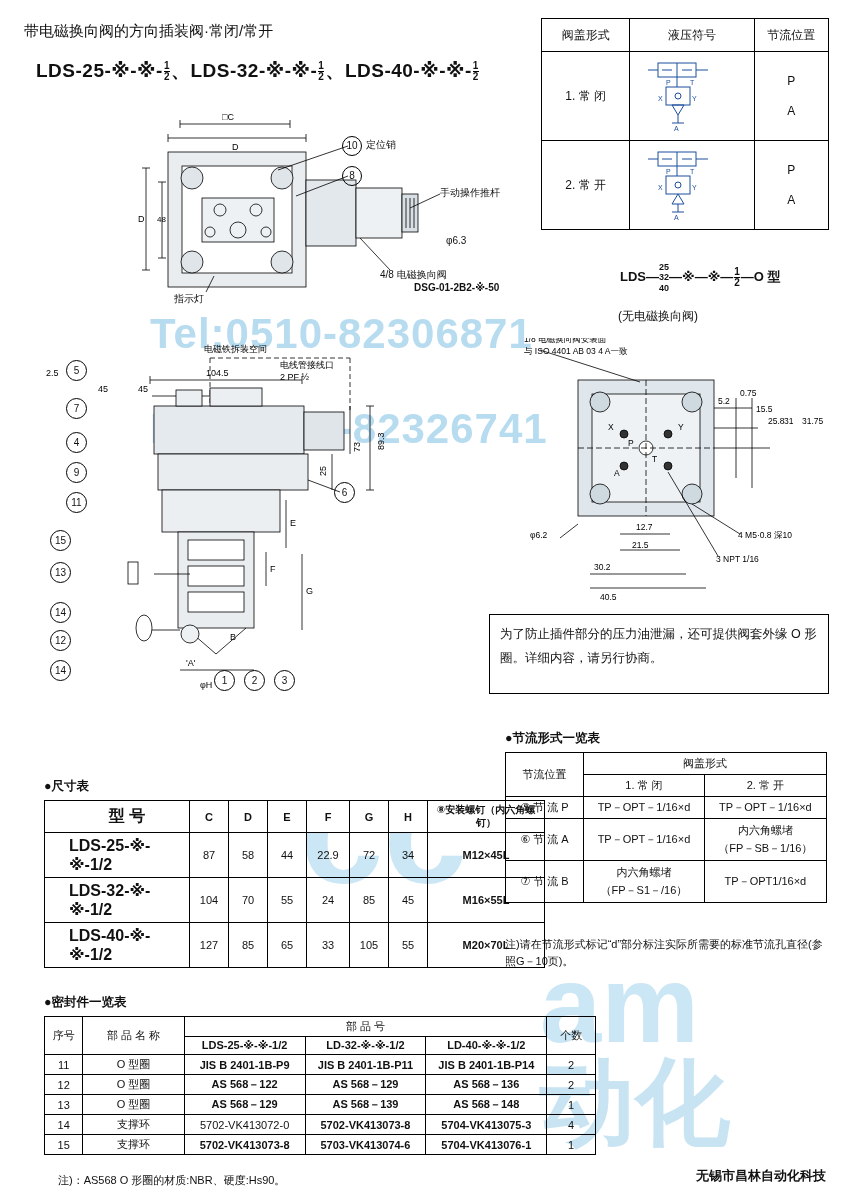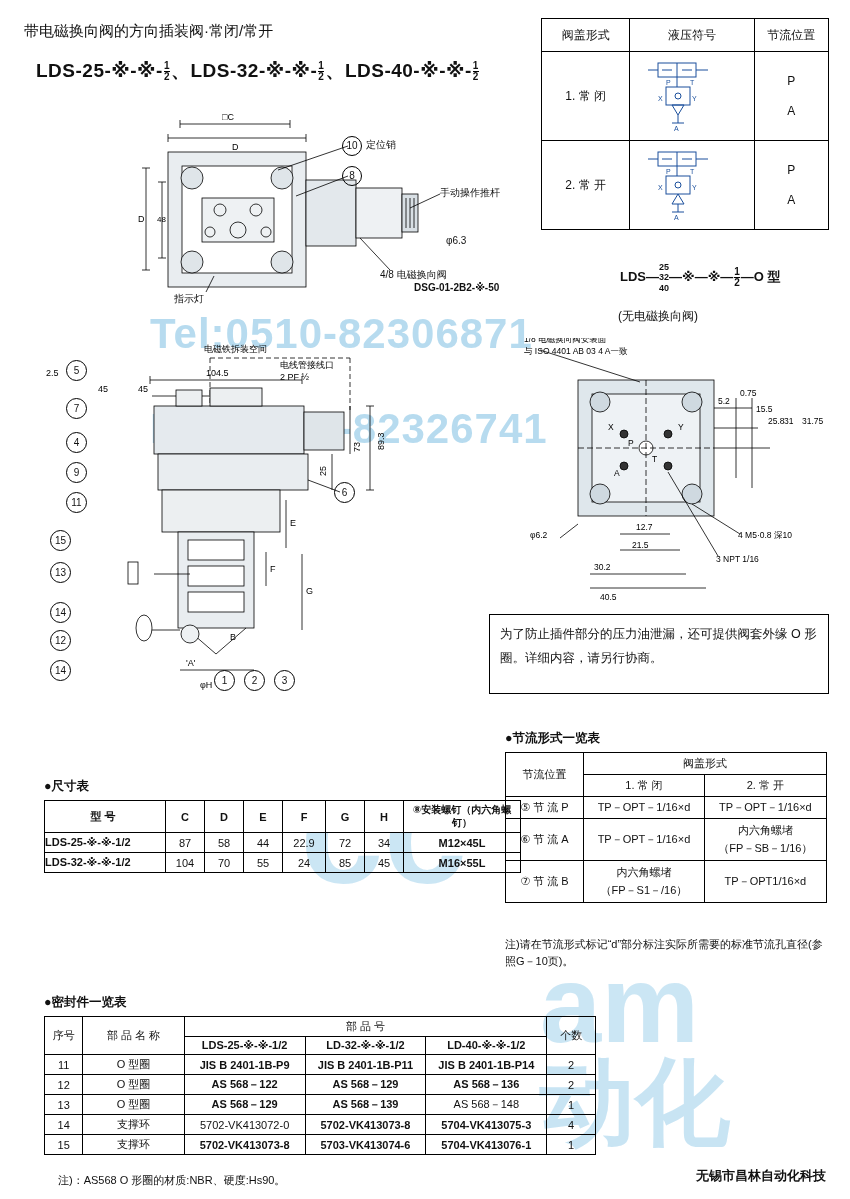--- a/index.html
+++ b/index.html
@@ -34,21 +34,21 @@
   #valve-form-table td{border:1px solid #000;font-size:12px;text-align:center;vertical-align:middle;padding:3px;}
   #valve-form-table .hdr td{height:26px;font-weight:normal;}
   .symbol-cell{height:82px;background:#fff;position:relative;}
 
   .sec-label{position:absolute;font-size:12.5px;font-weight:bold;}
 
   
   #dim-table{position:absolute;left:44px;top:800px;}
   #dim-table td{border:1px solid #000;font-size:11px;text-align:center;padding:3px 4px;}
   #dim-table .hd td{font-weight:bold;background:#fff;}
-  #dim-table .model-cell{width:116px;text-align:left;padding-left:0;font-weight:bold;font-size:11px;margin-left:6px;}
+  #dim-table .model-cell{width:116px;text-align:left;padding-left:24px;font-weight:bold;font-size:16px;margin-left:6px;}
 
   
   #throttle-table{position:absolute;left:505px;top:752px;width:322px;}
   #throttle-table td{border:1px solid #000;font-size:11px;text-align:center;padding:3px 2px;}
 
   
   #seal-table{position:absolute;left:44px;top:1016px;width:552px;}
   #seal-table td{border:1px solid #000;font-size:11px;text-align:center;padding:2px 3px;}
 
   .note-small{position:absolute;font-size:11px;line-height:1.5;}
@@ -389,20 +389,30 @@
     <tr>
       <td class="model-cell">LDS-32-※-※-1/2</td>
       <td>104</td>
       <td>70</td>
       <td>55</td>
       <td>24</td>
       <td>85</td>
       <td>45</td>
       <td style="font-weight:bold">M16×55L</td>
     </tr>
+    <tr>
+      <td class="model-cell">LDS-40-※-※-1/2</td>
+      <td>127</td>
+      <td>85</td>
+      <td>65</td>
+      <td>33</td>
+      <td>105</td>
+      <td>55</td>
+      <td style="font-weight:bold">M20×70L</td>
+    </tr>
   </tbody>
     </table>
 
   <div class="sec-label" style="left:505px;top:730px;">●节流形式一览表</div>
   <table id="throttle-table">
     <tbody>
         <tr>
       <td rowspan="2" style="width:78px">节流位置</td>
       <td colspan="2">阀盖形式</td>
     </tr>
@@ -460,21 +470,21 @@
       <td style="font-weight:bold">AS 568－122</td>
       <td style="font-weight:bold">AS 568－129</td>
       <td style="font-weight:bold">AS 568－136</td>
       <td>2</td>
     </tr>
     <tr>
       <td>13</td>
       <td>O 型圈</td>
       <td style="font-weight:bold">AS 568－129</td>
       <td style="font-weight:bold">AS 568－139</td>
-      <td style="font-weight:normal">AS 568－148</td>
+      <td style="font-weight:bold">AS 568－148</td>
       <td>1</td>
     </tr>
     <tr>
       <td>14</td>
       <td>支撑环</td>
       <td style="font-weight:normal">5702-VK413072-0</td>
       <td style="font-weight:bold">5702-VK413073-8</td>
       <td style="font-weight:bold">5704-VK413075-3</td>
       <td>4</td>
     </tr>

